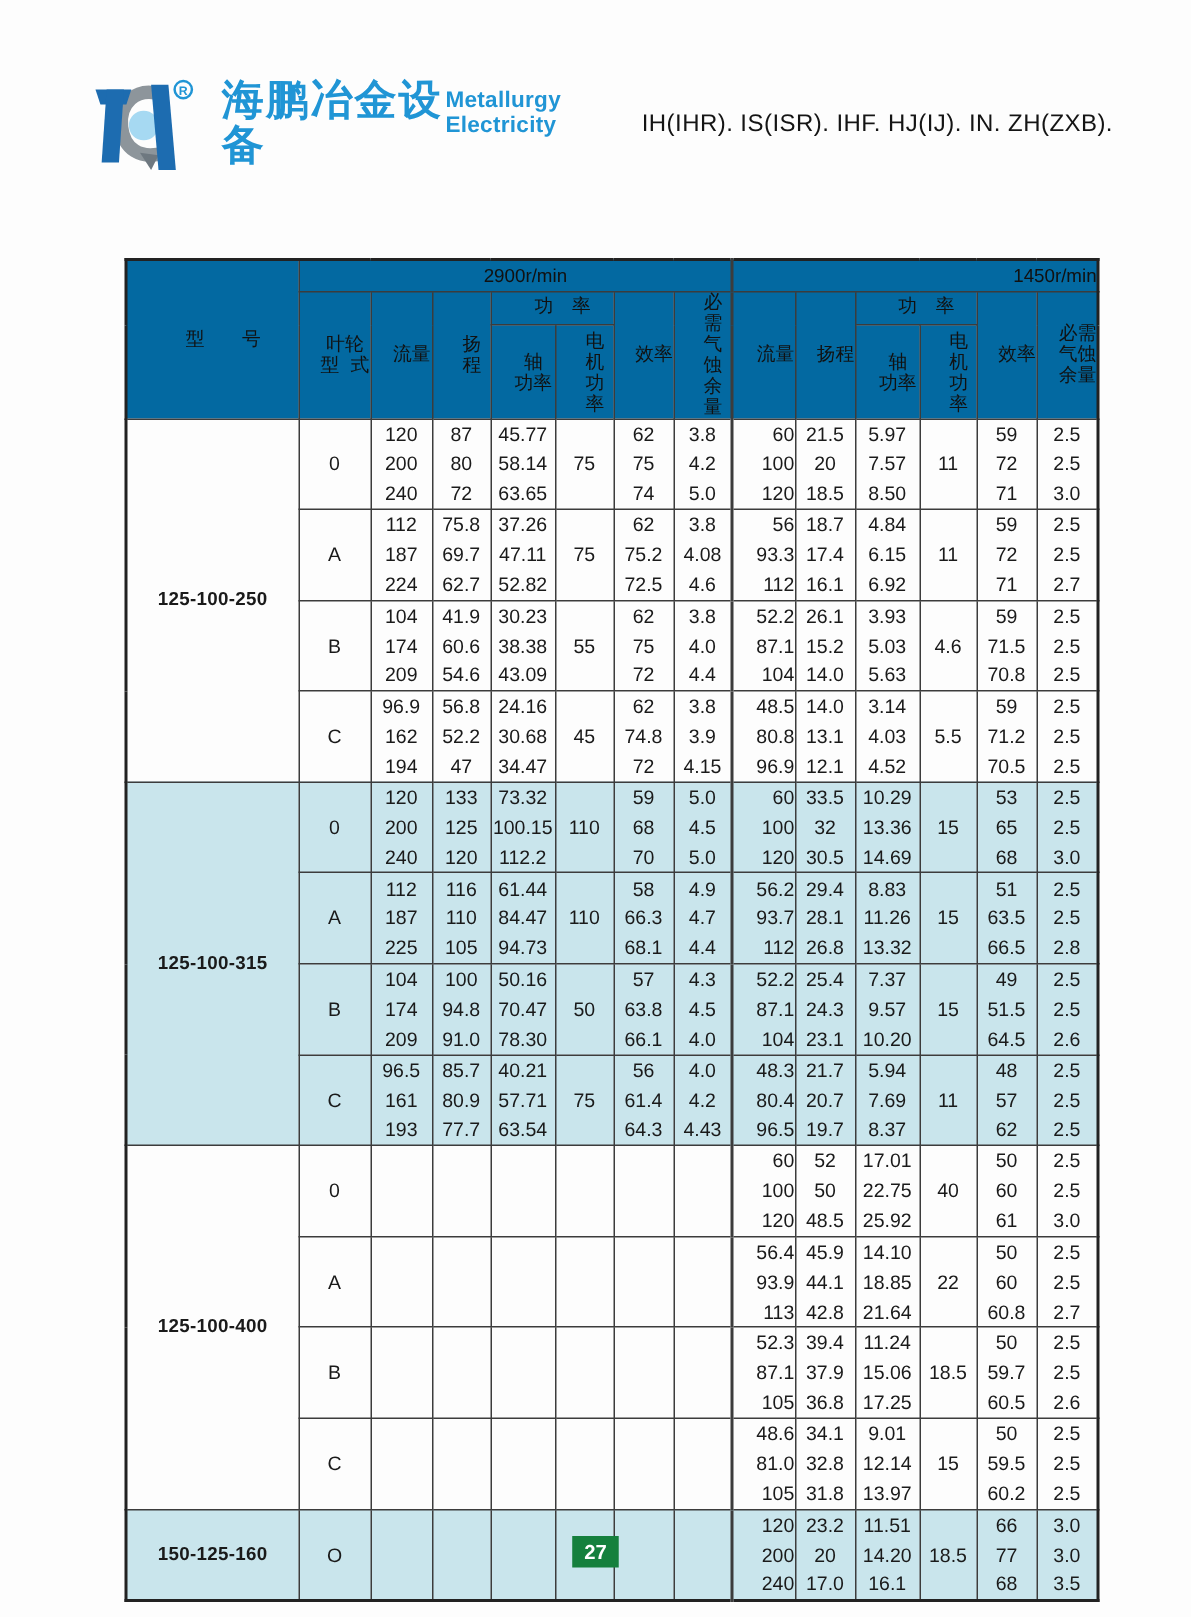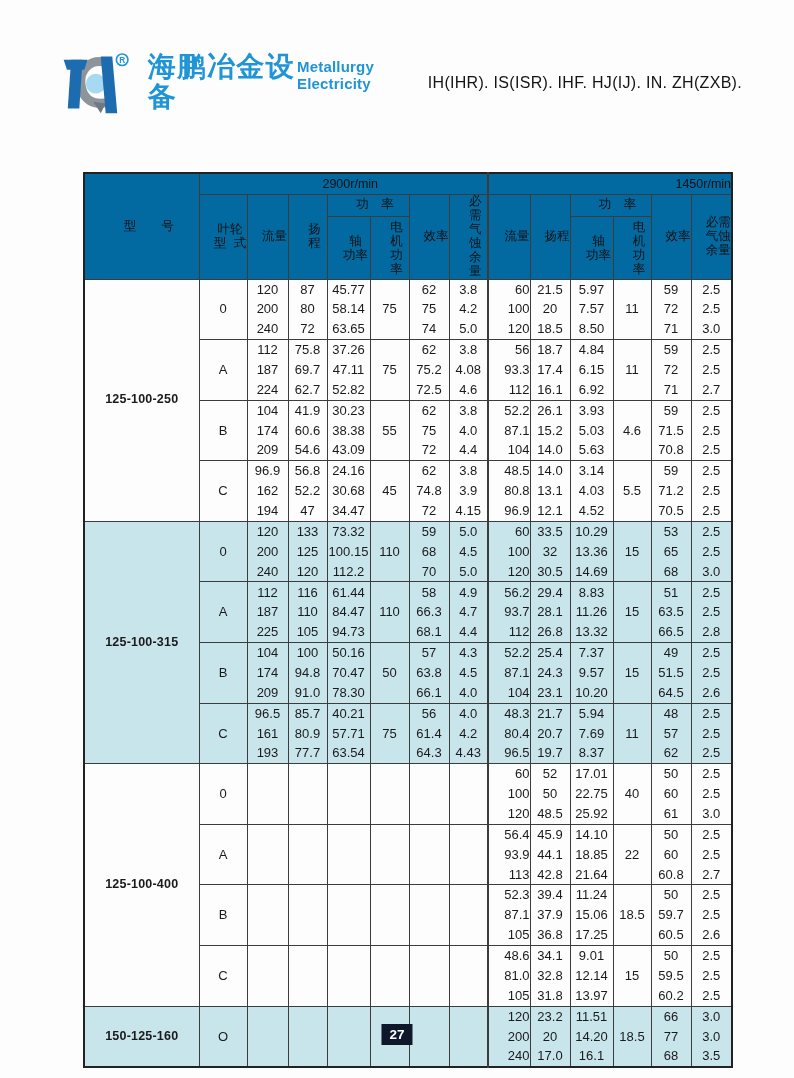--- a/index.html
+++ b/index.html
@@ -30,21 +30,21 @@
   .perf tr.h3{height:22px;}
   .perf tbody td{font-size:13px;line-height:19.85px;height:59.6px;color:#1a1a1a;}
   .perf tbody td.ml{white-space:pre-line;}
   .perf td.model{font-size:12.5px;letter-spacing:0.2px;font-weight:bold;}
   .perf .mlh{white-space:pre-line;}
   .perf .sec2{border-left-width:2px;text-align:right;}
   .perf tr.shaded td{background:#c9e5ec;}
 
   
   .pagenum{position:absolute;top:1024px;left:50%;transform:translateX(-50%);
-           background:#0f172a;color:#fff;font-size:13.5px;font-weight:bold;
+           background:#15803d;color:#fff;font-size:13.5px;font-weight:bold;
            padding:2px 8px;line-height:17px;}
 </style>
 </head>
 <body>
 
 <div class="page">
 
   <div class="top-header">
     <div class="brand">
       <svg width="90" height="76" viewBox="0 0 92 80">

